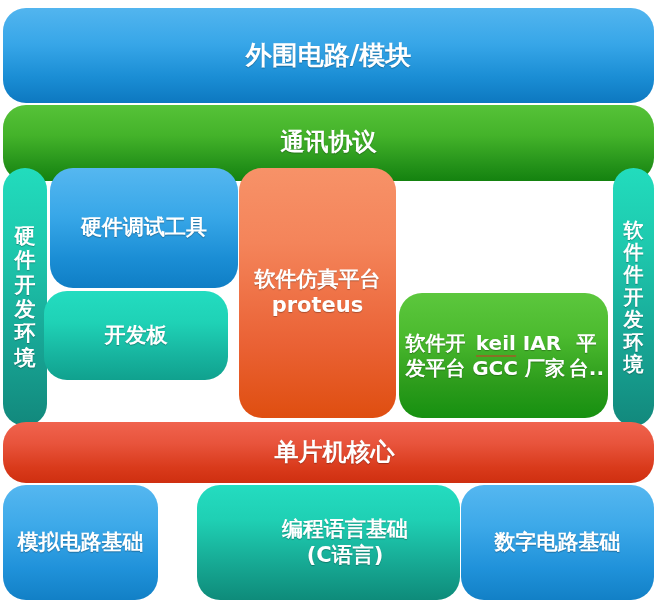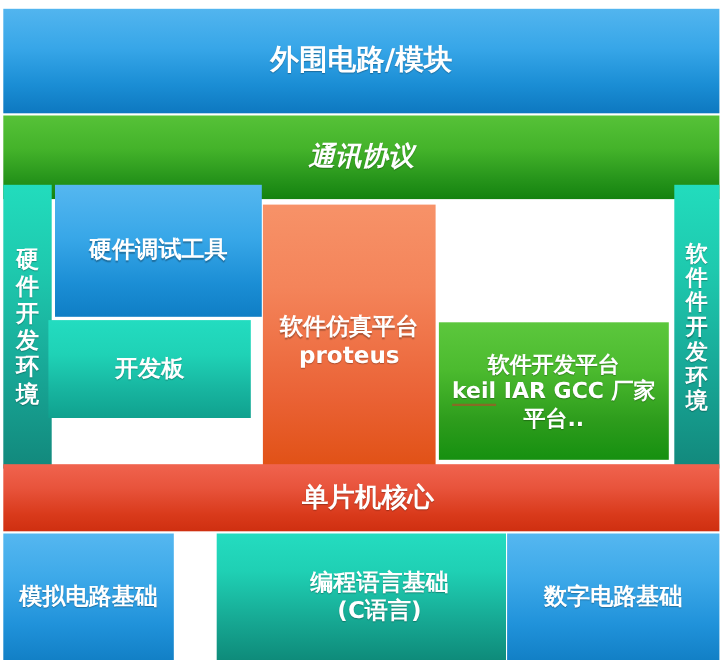--- a/index.html
+++ b/index.html
@@ -23,33 +23,33 @@
     display: flex;
     align-items: center;
     justify-content: center;
     text-align: center;
     color: #ffffff;
     font-weight: bold;
     line-height: 1.22;
     text-shadow: 0 1px 1px rgba(0,0,0,0.28);
     padding: 2px 4px;
     white-space: pre-line;
+    border-radius: 23px;
   }
   
   .t-peripheral {
     left: 3px; top: 8px; width: 651px; height: 95px;
     background: linear-gradient(to bottom, #52b5ef 0%, #37a6e8 38%, #1b8ed5 72%, #0d78c0 100%);
     font-size: 26px;
   }
   
   .t-protocol {
     left: 3px; top: 105px; width: 651px; height: 76px;
     background: linear-gradient(to bottom, #56c238 0%, #44b32a 40%, #25931a 78%, #14820f 100%);
     font-size: 24px;
-    font-style: italic;
   }
   
   .v-hw-env {
     left: 3px; top: 168px; width: 44px; height: 258px;
     background: linear-gradient(to bottom, #22dcbd 0%, #1ec9ae 30%, #18a897 65%, #12887c 100%);
     font-size: 21px;
     line-height: 1.16;
     flex-direction: column;
   }
   
@@ -68,36 +68,36 @@
     font-size: 21px;
   }
   
   .m-devboard {
     left: 44px; top: 291px; width: 184px; height: 89px;
     background: linear-gradient(to bottom, #23dcc0 0%, #1fd2b6 35%, #17b49f 72%, #10a18e 100%);
     font-size: 21px;
   }
   
   .m-proteus {
-    left: 239px; top: 186px; width: 157px; height: 250px;
+    left: 239px; top: 168px; width: 157px; height: 250px;
     background: linear-gradient(to bottom, #f79268 0%, #f4845a 30%, #ea6235 70%, #df4e10 100%);
     font-size: 21px;
   }
   
   .m-sw-debug {
     left: 399px; top: 168px; width: 209px; height: 123px;
     background: linear-gradient(to bottom, #55b7f0 0%, #38a7e8 40%, #1b8ed5 75%, #0f7ec5 100%);
     font-size: 21px;
   }
   
   .m-sw-plat {
     left: 399px; top: 293px; width: 209px; height: 125px;
     background: linear-gradient(to bottom, #5cc73d 0%, #4cbb2f 34%, #2d9c1c 72%, #169010 100%);
     font-size: 20px;
-    flex-direction: column;
+    flex-direction: row;
   }
   .m-sw-plat .line { display:block; }
   .m-sw-plat .spell { border-bottom: 2px solid rgba(200,60,40,0.55); }
   
   .b-core {
     left: 3px; top: 422px; width: 651px; height: 61px;
     background: linear-gradient(to bottom, #f0634e 0%, #e8543c 35%, #d93a1b 75%, #cf2f10 100%);
     font-size: 24px;
     padding-left: 16px;
   }

